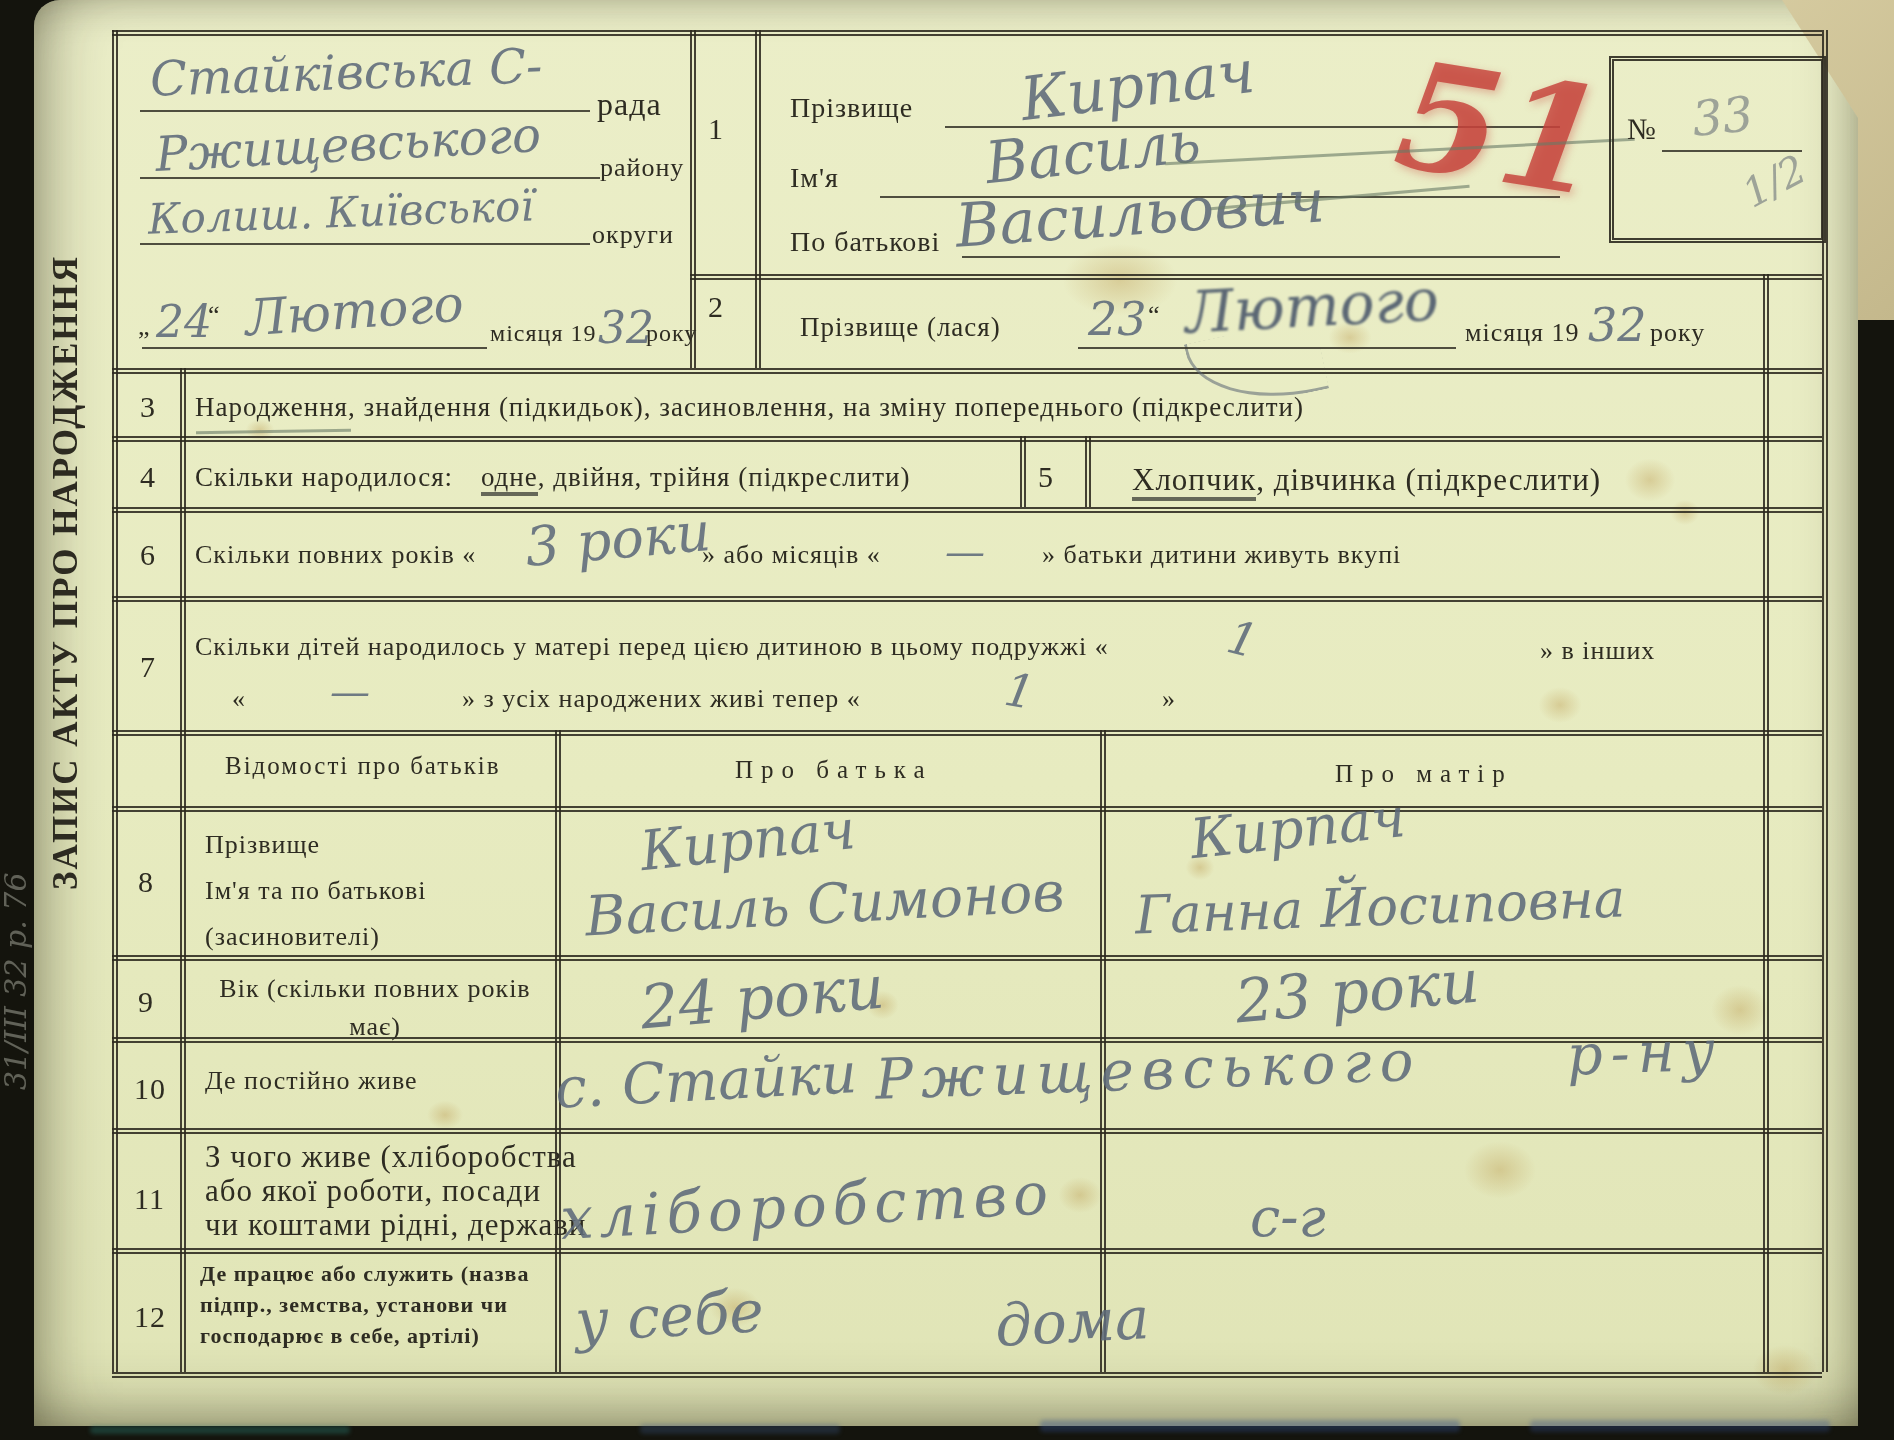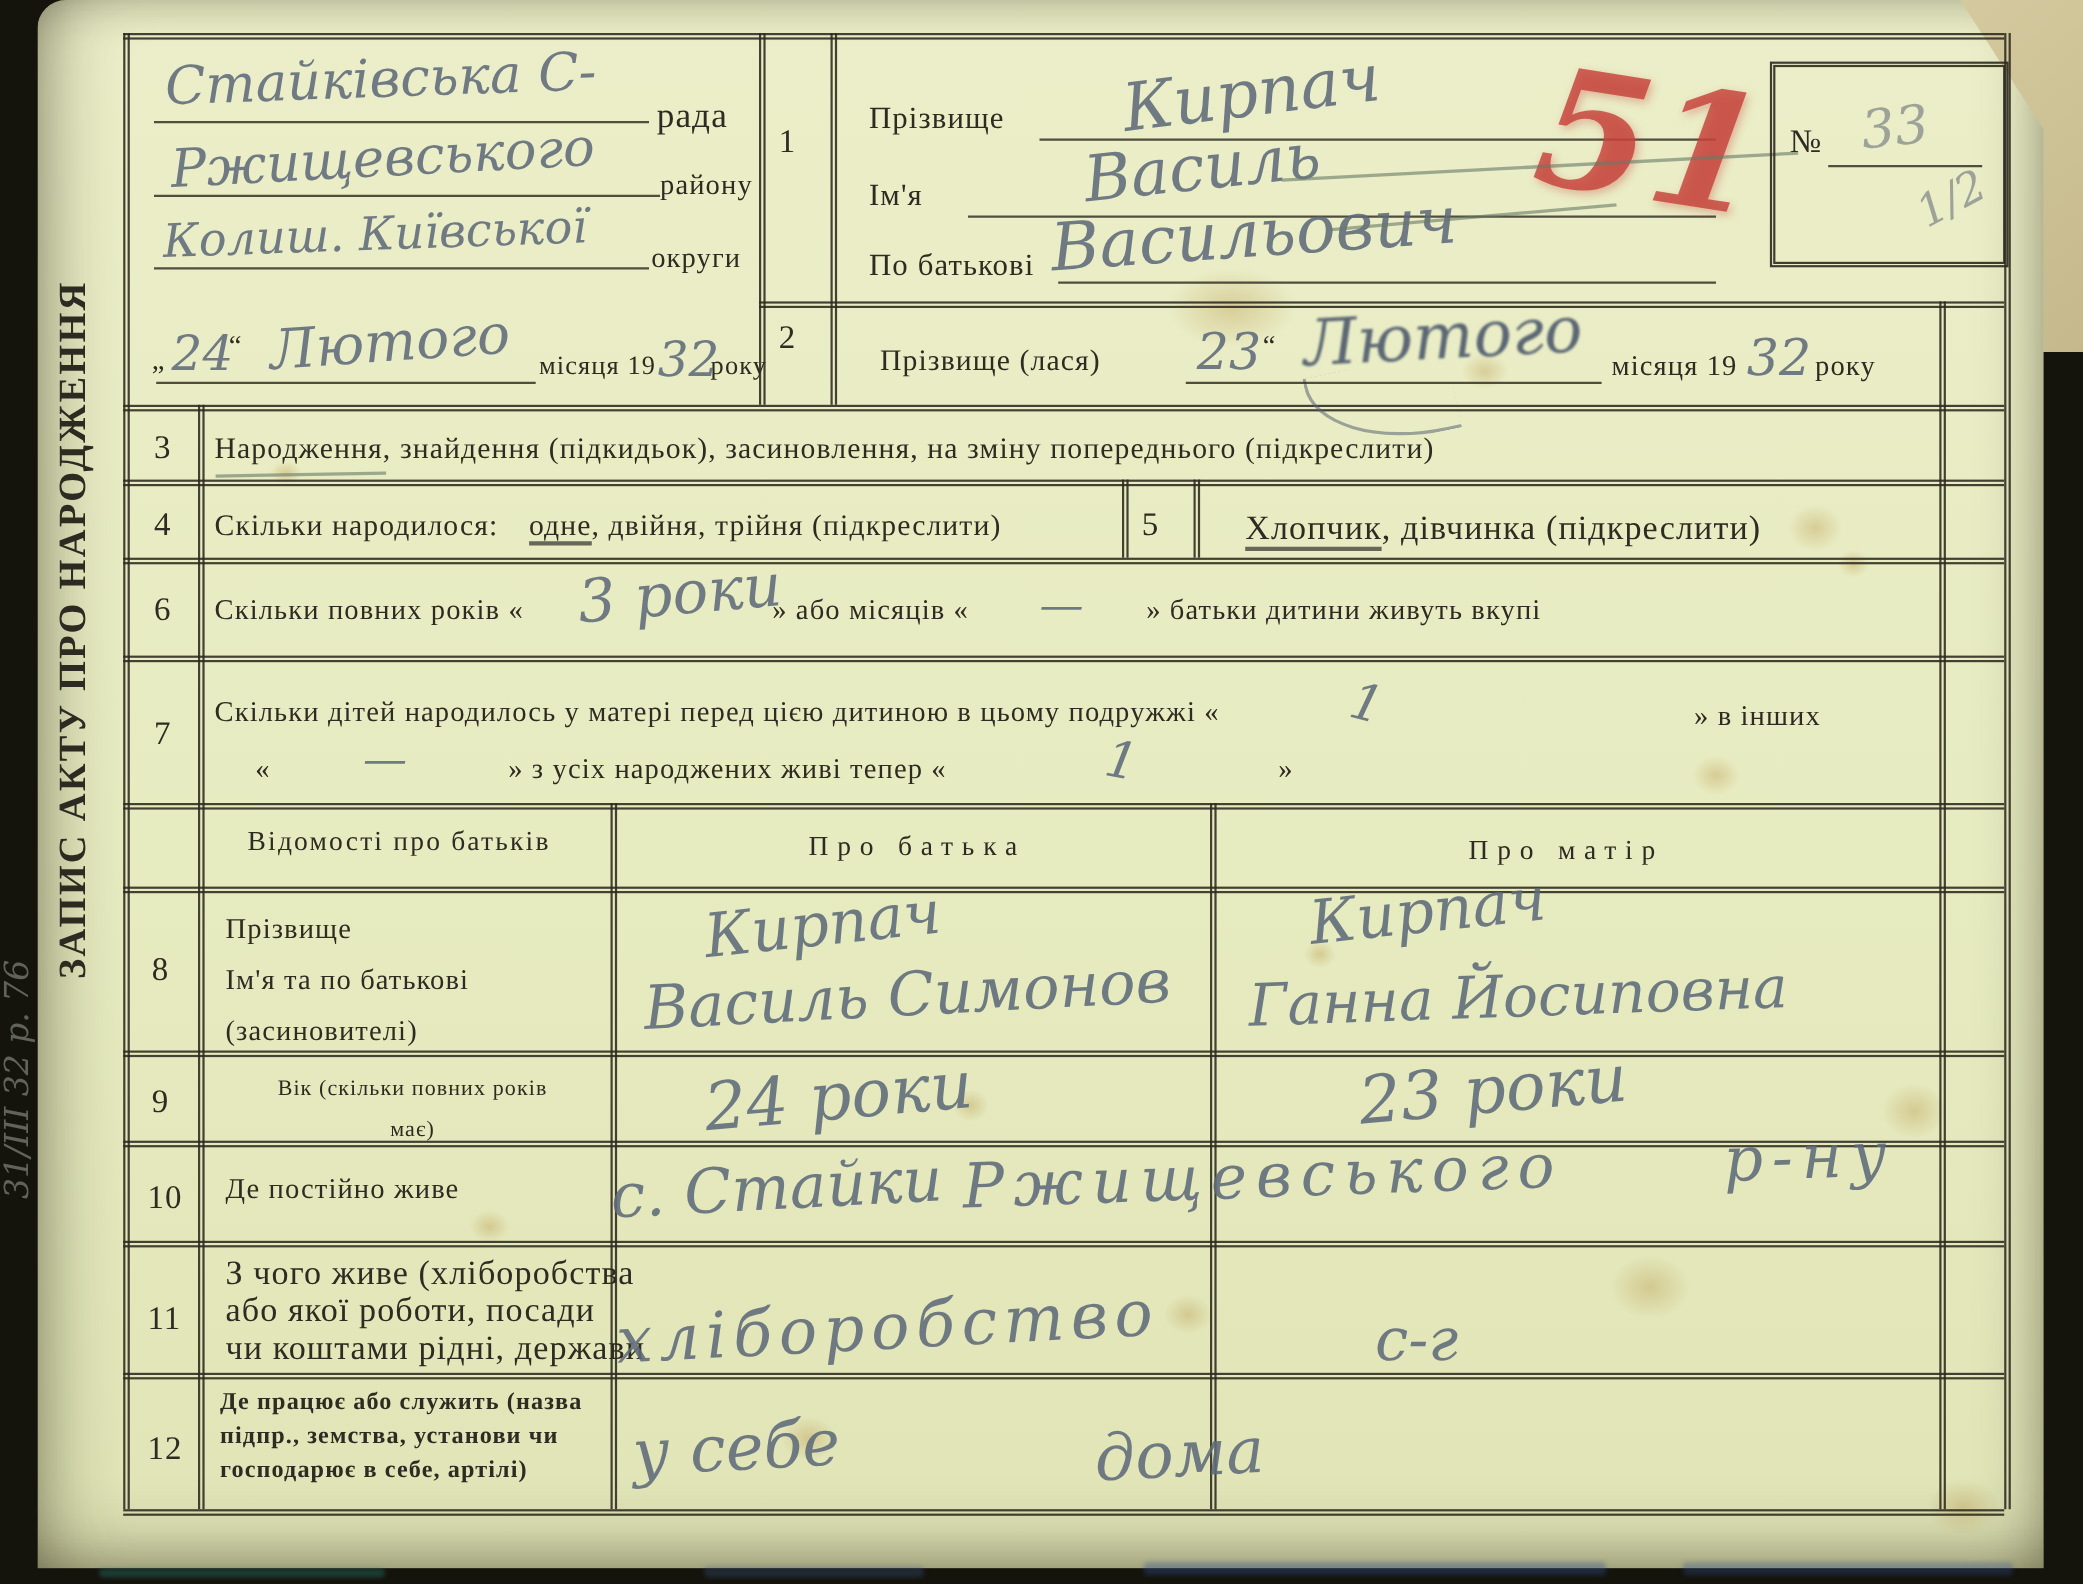--- a/index.html
+++ b/index.html
@@ -189,21 +189,21 @@
   <div class="printed num" style="left:138px;top:865px">8</div>
   <div class="printed prelabel" style="left:205px;top:822px;font-size:26px;line-height:46px">Прізвище
 Ім'я та по батькові
 (засиновителі)</div>
   <div class="hw" style="left:640px;top:808px;font-size:55px;transform:rotate(-6deg)">Кирпач</div>
   <div class="hw" style="left:585px;top:872px;font-size:55px;transform:rotate(-3deg)">Василь Симонов</div>
   <div class="hw" style="left:1190px;top:796px;font-size:55px;transform:rotate(-6deg)">Кирпач</div>
   <div class="hw" style="left:1135px;top:876px;font-size:53px;transform:rotate(-2deg)">Ганна Йосиповна</div>
 
   <div class="printed num" style="left:138px;top:985px">9</div>
-  <div class="printed prelabel" style="left:205px;top:970px;font-size:20px;line-height:38px;width:340px;text-align:center;white-space:pre-line">Вік (скільки повних років
+  <div class="printed prelabel" style="left:205px;top:970px;font-size:26px;line-height:38px;width:340px;text-align:center;white-space:pre-line">Вік (скільки повних років
 має)</div>
   <div class="hw" style="left:640px;top:962px;font-size:60px;transform:rotate(-5deg)">24 роки</div>
   <div class="hw" style="left:1235px;top:956px;font-size:60px;transform:rotate(-5deg)">23 роки</div>
 
   <div class="printed num" style="left:134px;top:1072px">10</div>
   <div class="printed" style="left:205px;top:1066px;font-size:26px">Де постійно живе</div>
   <div class="hw" style="left:555px;top:1048px;font-size:56px;transform:rotate(-3deg)">с. Стайки</div>
   <div class="hw" style="left:875px;top:1032px;font-size:56px;letter-spacing:8px;word-spacing:120px;transform:rotate(-2deg)">Ржищевського  р-ну</div>
 
   <div class="printed num" style="left:134px;top:1182px">11</div>

